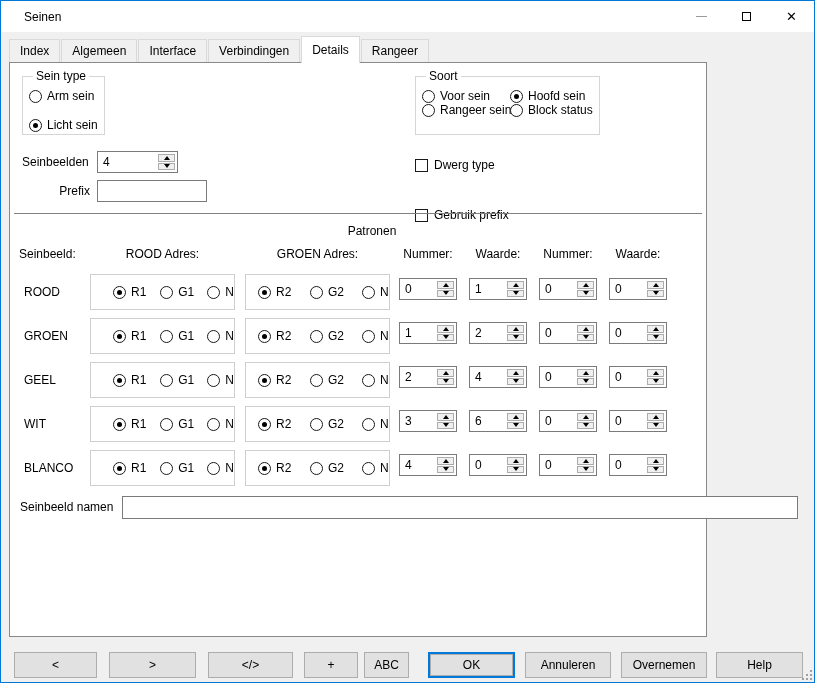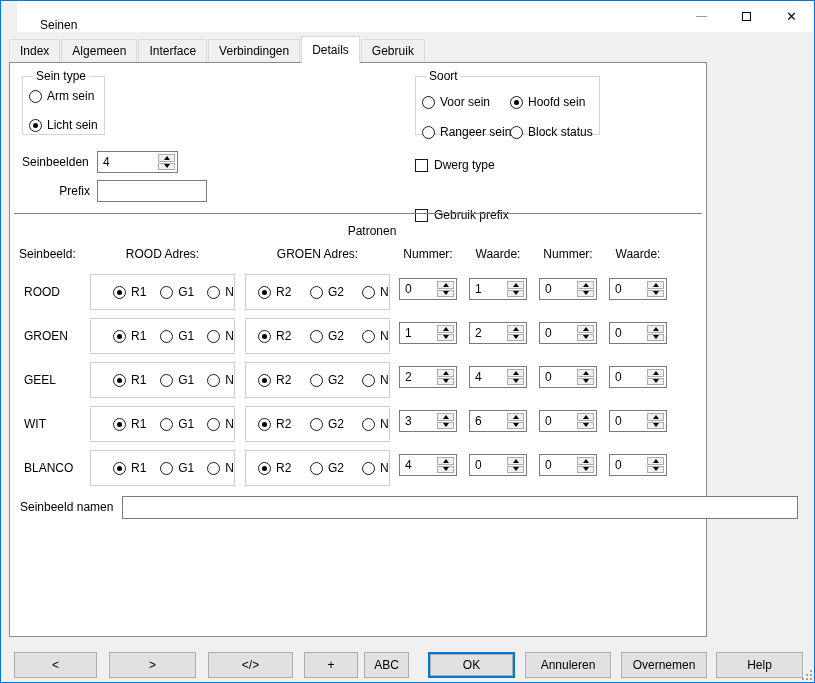--- a/index.html
+++ b/index.html
@@ -3,22 +3,22 @@
 <meta charset="utf-8">
 <style>
   * { box-sizing: border-box; margin: 0; padding: 0; }
   html,body { width:815px; height:683px; }
   body { font-family: "Liberation Sans", sans-serif; font-size: 12px; color:#000; }
 
   .window { position:relative; width:815px; height:683px; background:#f0f0f0;
             border:1px solid #0078d7; overflow:hidden; }
 
   
-  .titlebar { position:absolute; left:16px; top:0; right:0; height:31px; background:#fff;
-              display:flex; align-items:flex-end; }
+  .titlebar { position:absolute; left:0; top:0; right:0; height:31px; background:#fff;
+              display:flex; align-items:center; }
   .titlebar .title { margin-left:23px; font-size:12px; }
   .caption-buttons { position:absolute; right:0; top:0; height:31px; display:flex; }
   .cap-btn { width:45px; height:31px; display:flex; align-items:center; justify-content:center; cursor:default; }
   .glyph-min { width:11px; height:1px; background:#9b9b9b; display:block; }
   .glyph-max { width:9px; height:9px; border:1px solid #000; display:block; }
   .glyph-close { font-size:13px; line-height:13px; color:#000; }
 
   
   .tabbar { position:absolute; left:8px; top:35px; height:27px; display:flex; z-index:3; }
   .tab { height:23px; margin-top:3px; padding:0 10px; background:#f0f0f0;
@@ -28,21 +28,21 @@
 
   
   .panel { position:absolute; left:8px; top:61px; width:698px; height:575px;
            background:#fff; border:1px solid #898989; }
 
   fieldset.groupbox { position:absolute; border:1px solid #d5d5d5; background:#fff; padding:4px 6px 4px 6px; }
   fieldset.groupbox legend { font-size:12px; padding:0 3px; margin-left:4px; }
 
   .gb-seintype { left:12px; top:6px; width:78px; height:66px; }
   .gb-soort    { left:405px; top:6px; width:185px; height:66px; }
-  .gb-soort .opts { display:grid; grid-template-columns:88px auto; row-gap:16px; margin-top:8px; }
+  .gb-soort .opts { display:grid; grid-template-columns:88px auto; row-gap:0; margin-top:2px; }
   .gb-seintype .opts { display:grid; grid-template-columns:auto; row-gap:15px; margin-top:2px; }
 
   .radio-item { display:flex; align-items:center; gap:5px; white-space:nowrap; }
   .radio { width:13px; height:13px; border:1px solid #1a1a1a; border-radius:50%;
            background:#fff; position:relative; flex:0 0 auto; }
   .radio.selected::after { content:""; position:absolute; left:3px; top:3px;
            width:5px; height:5px; border-radius:50%; background:#000; }
 
   .check-item { position:absolute; display:flex; align-items:center; gap:6px; }
   .checkbox { width:13px; height:13px; border:1px solid #1a1a1a; background:#fff; flex:0 0 auto; }
@@ -117,21 +117,21 @@
       <div class="tab">
         <span>Interface</span>
       </div>
       <div class="tab">
         <span>Verbindingen</span>
       </div>
       <div class="tab active">
         <span>Details</span>
       </div>
       <div class="tab">
-        <span>Gebruik</span>
+        <span>Rangeer</span>
       </div>
     </div>
 
   <div class="panel">
 
     <fieldset class="groupbox gb-seintype">
       <legend>Sein type</legend>
       <div class="opts" id="seintype-opts">
           <span class="radio-item">
             <span class="radio"></span>

